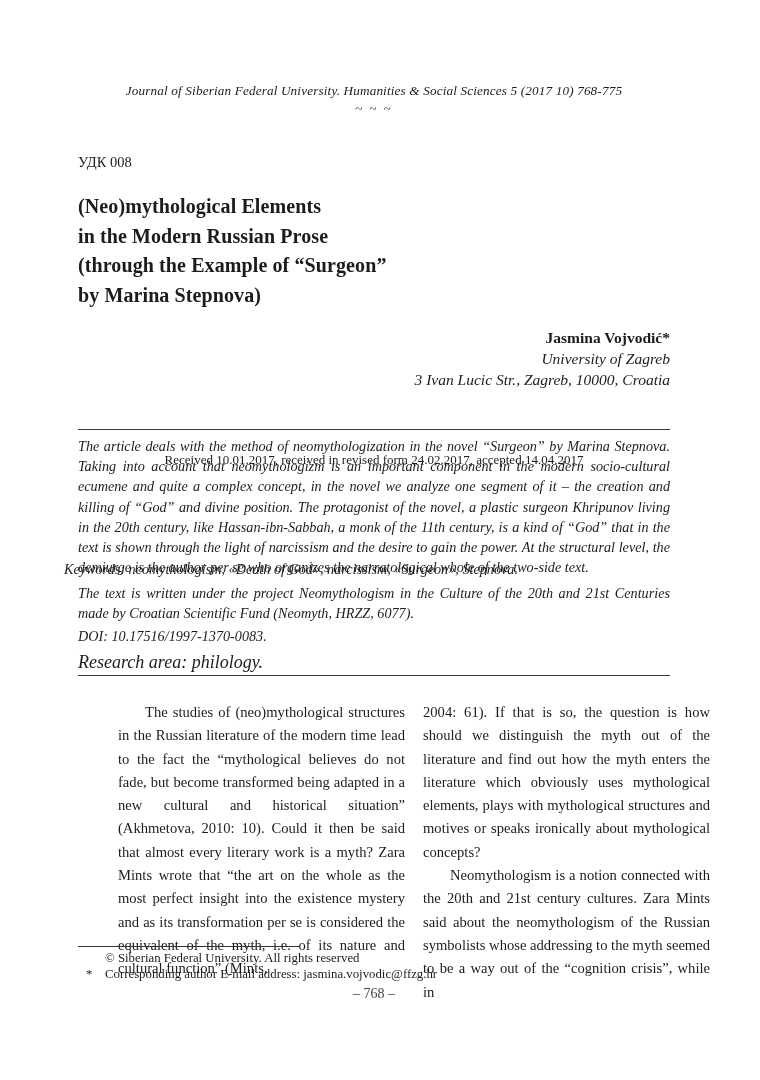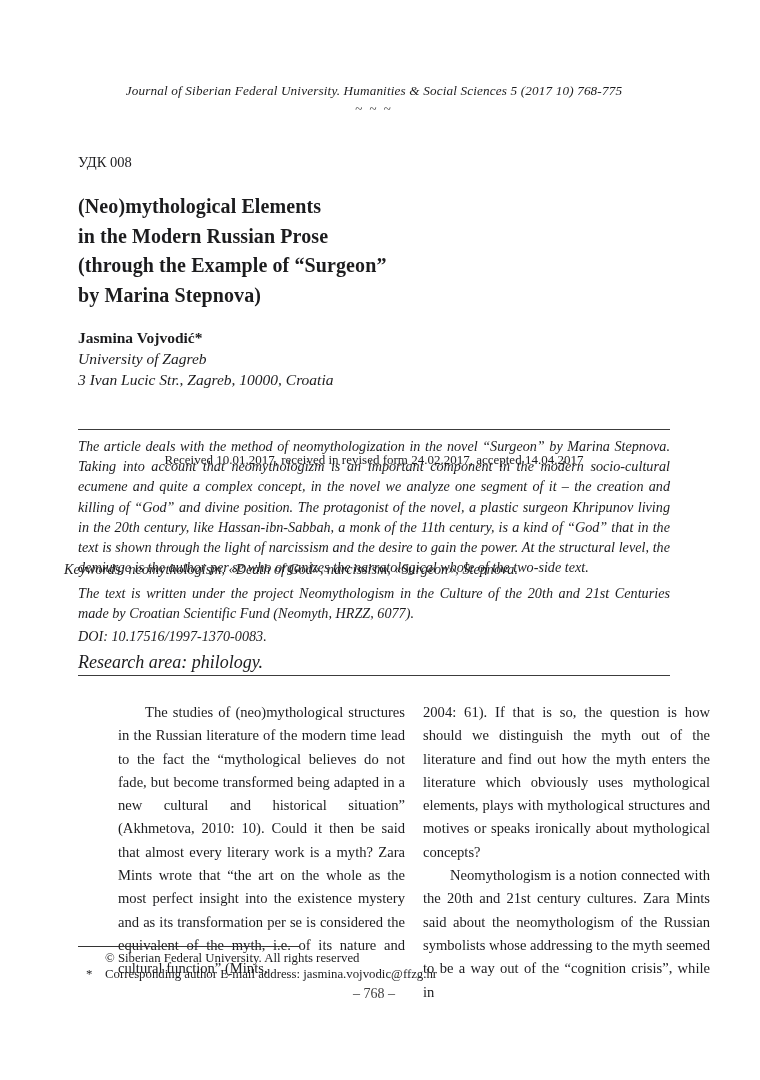--- a/index.html
+++ b/index.html
@@ -7,21 +7,21 @@
     position: relative;
     width: 760px;
     height: 1080px;
     background: #ffffff;
     color: #1c1c1e;
     font-family: "Liberation Serif", "DejaVu Serif", serif;
     overflow: hidden;
   }
   .abs { position: absolute; }
   .center { text-align: center; }
-  .right { }
+  .right { text-align: right; }
   .justify { text-align: justify; }
   .italic { font-style: italic; }
 
   #journal-line { top: 83px; left: 78px; width: 592px; font-size: 13.2px; letter-spacing: 0.15px; font-style: italic; }
   #tildes { top: 101px; left: 78px; width: 592px; font-size: 13px; letter-spacing: 2px; color: #2a2a2a; }
   #udc { top: 154px; left: 78px; font-size: 14.5px; }
 
   #title { top: 192px; left: 78px; width: 592px; font-size: 20px; font-weight: bold; line-height: 29.6px; letter-spacing: 0.1px; }
 
   #author-block { top: 327px; left: 78px; width: 592px; font-size: 15.5px; line-height: 21px; }

